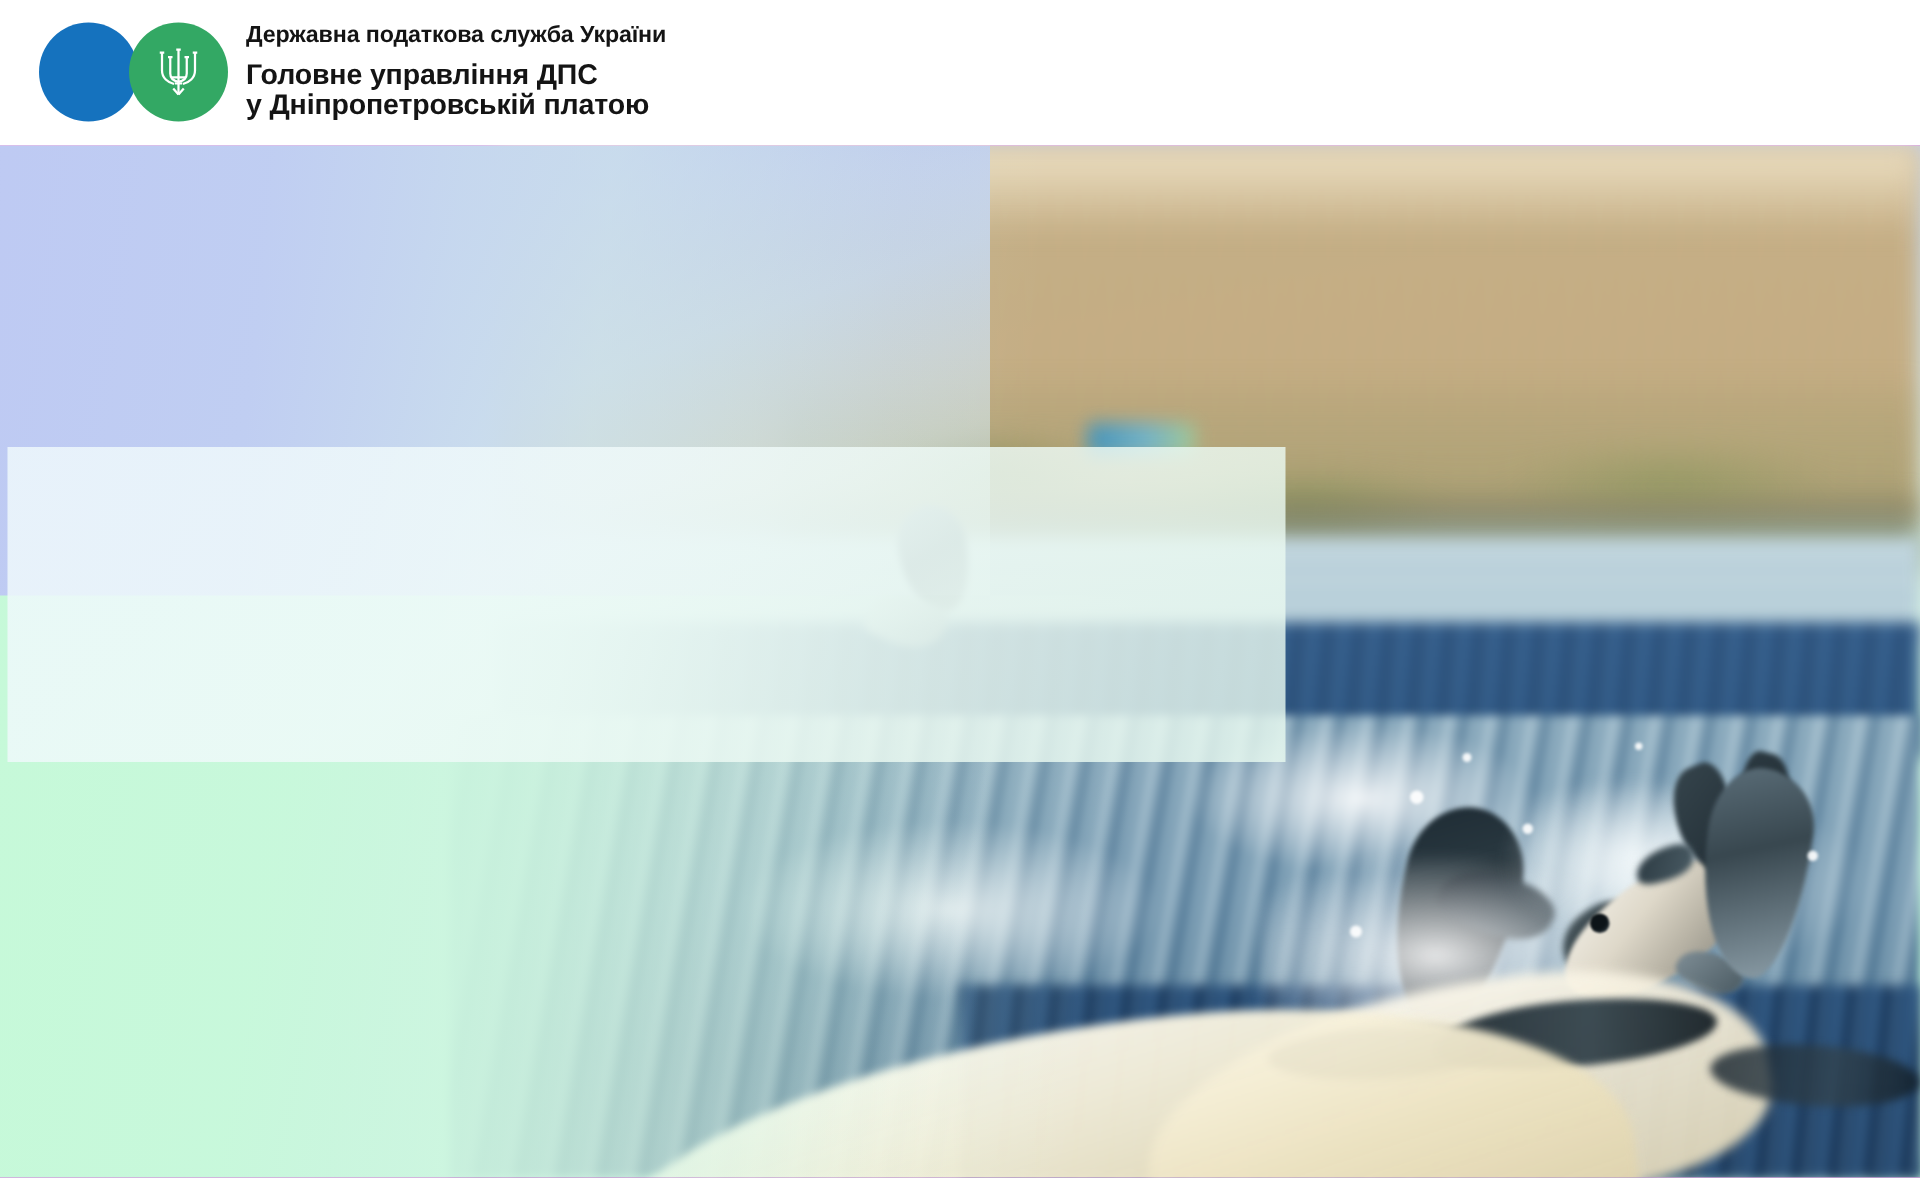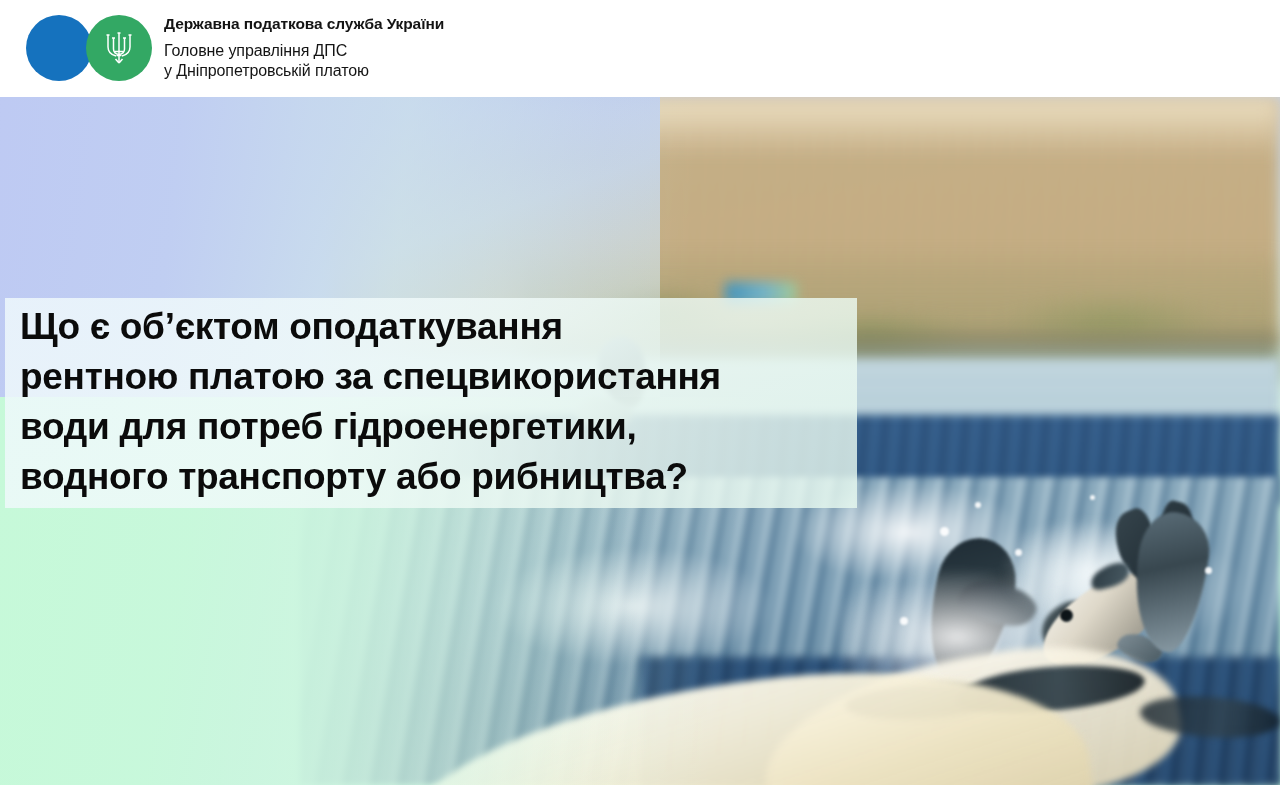--- a/index.html
+++ b/index.html
@@ -20,21 +20,21 @@
   .logo-circle.green{ left:60px; background:#33a864; }
   .tryzub{ position:absolute; left:78px; top:15px; width:30px; height:37px; }
 
   .header-text{ position:absolute; left:164px; top:14px; }
   .hdr-line1{
     font-size:15.5px; font-weight:700; color:#141414;
     letter-spacing:-0.1px; line-height:19px; white-space:nowrap;
   }
   .hdr-line2{
     margin-top:8px;
-    font-size:16px; font-weight:400; color:#141414;
+    font-size:19px; font-weight:700; color:#141414;
     letter-spacing:-0.1px; line-height:19.5px; white-space:nowrap;
   }
 
   
   .canvas{
     position:absolute; left:0; top:97px; width:1280px; height:688px; overflow:hidden;
   }
   
   .grad-base{
     position:absolute; inset:0;
@@ -409,20 +409,14 @@
       <div class="drop" style="left:1205px; top:470px; width:7px; height:7px;"></div>
     </div>
 
     <div class="top-left-wash"></div>
     <div class="left-wash"></div>
     <div class="left-wash-low"></div>
 
   </div>
 
   <div class="headline-box"></div>
-  <div class="headline">
-    <span class="ln">Що є об’єктом оподаткування</span>
-    <span class="ln">рентною платою за спецвикористання</span>
-    <span class="ln">води для потреб гідроенергетики,</span>
-    <span class="ln">водного транспорту або рибництва?</span>
-  </div>
 
 </div>
 
 </body></html>

